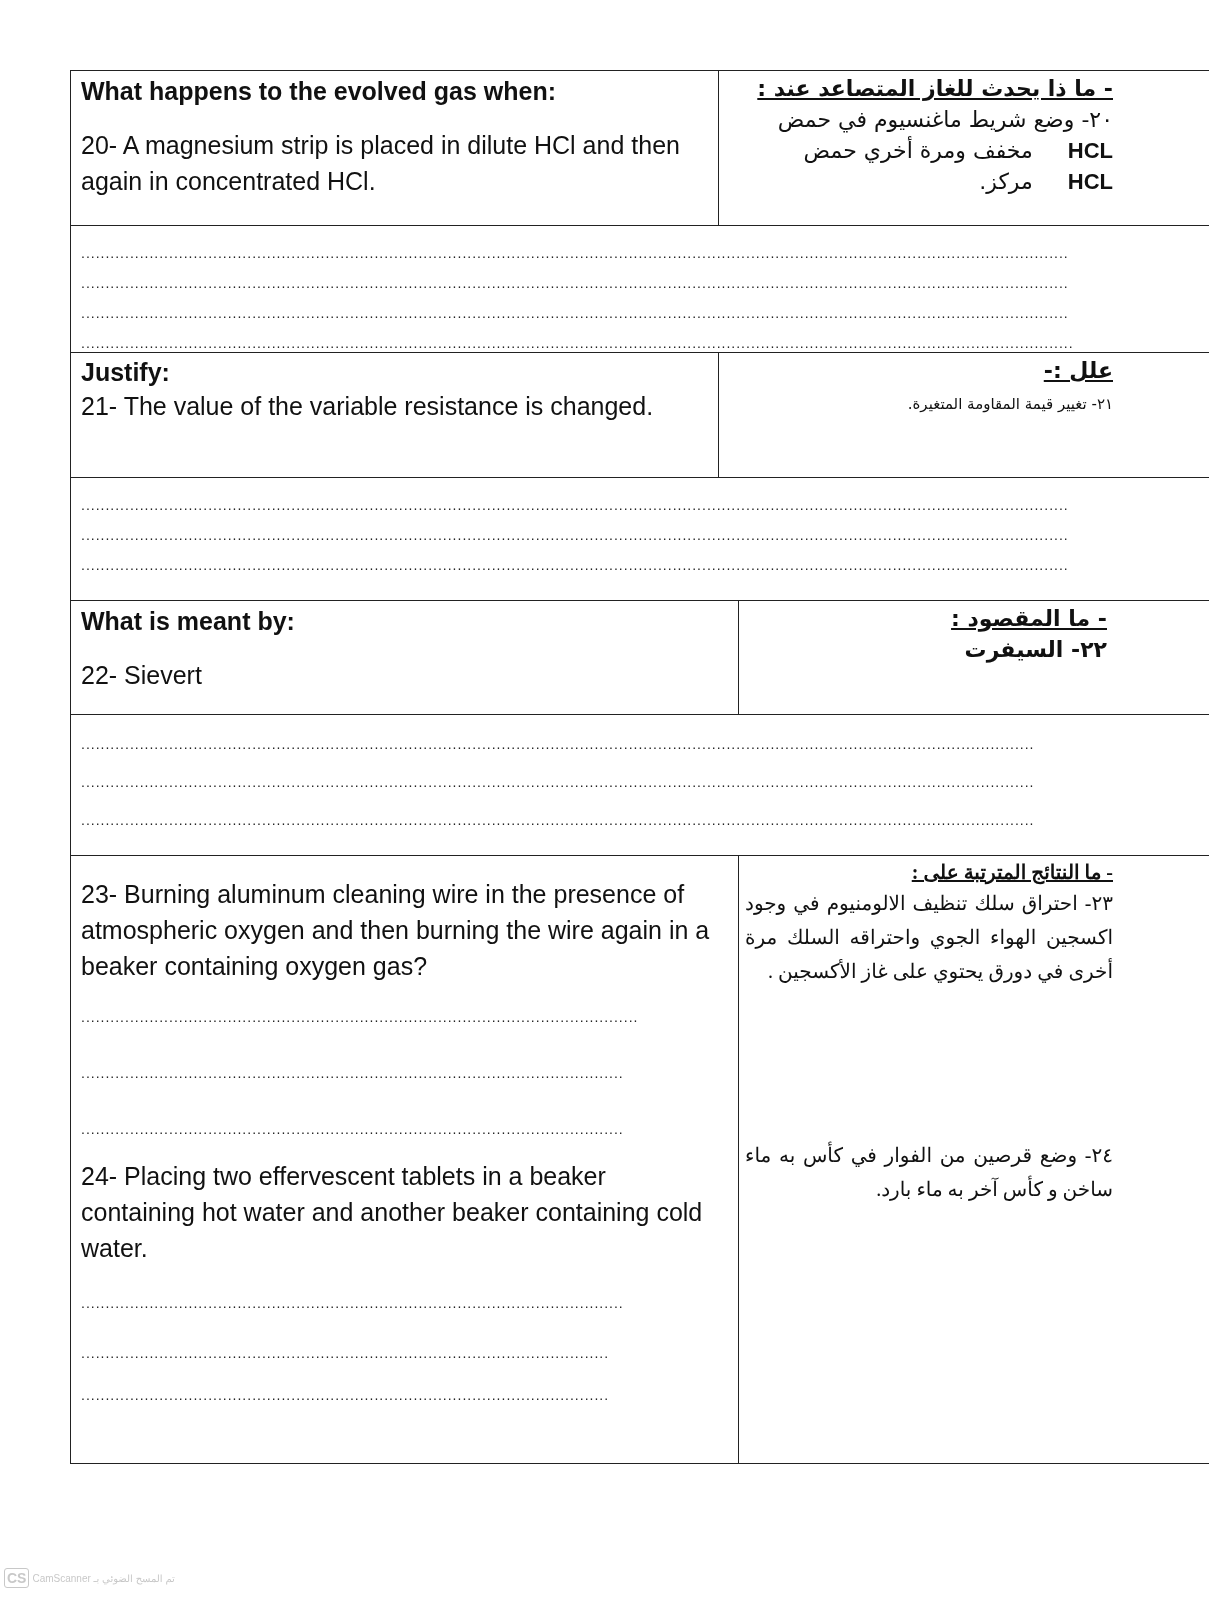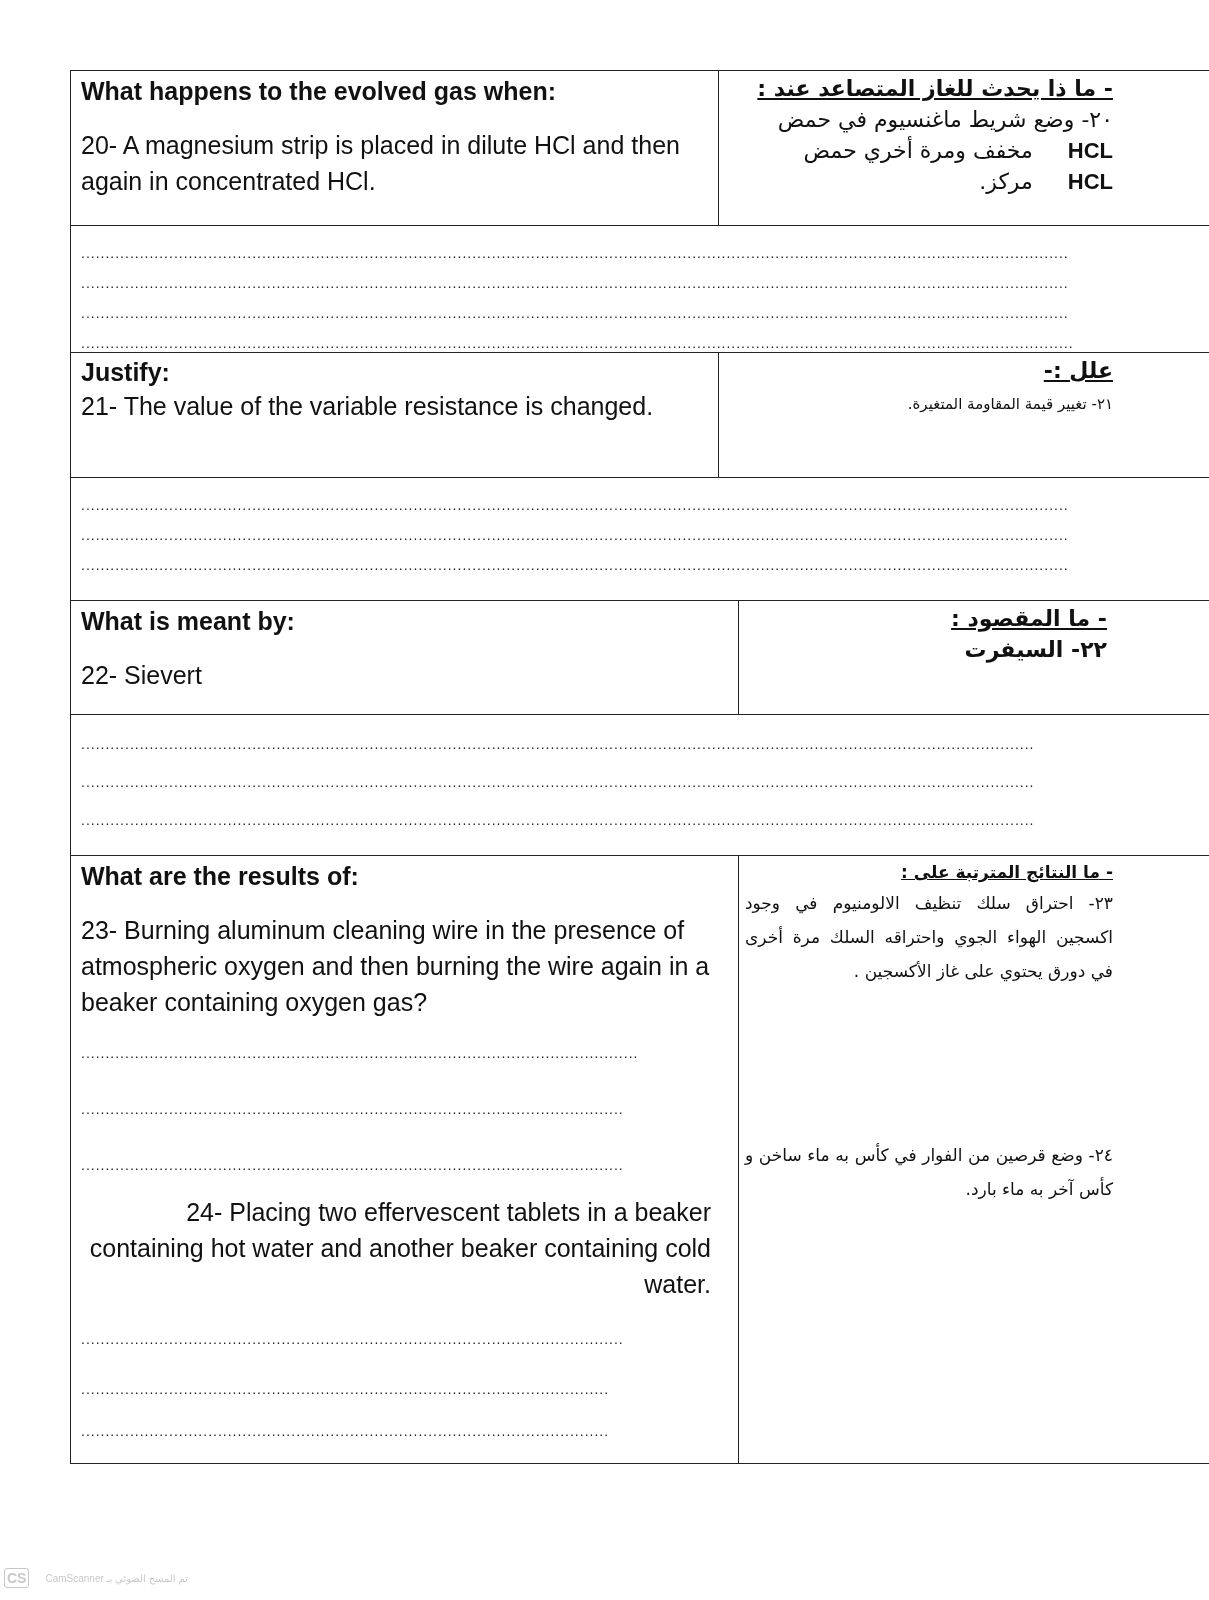--- a/index.html
+++ b/index.html
@@ -7,21 +7,21 @@
     .sheet { position: absolute; left: 70px; top: 70px; width: 1196px; }
     .row { display: flex; border: 1.5px solid #222; border-bottom: none; box-sizing: border-box; }
     .row.last { border-bottom: 1.5px solid #222; }
     .cell-en { box-sizing: border-box; padding: 2px 10px; font-family: "Liberation Sans", sans-serif; font-size: 25px; line-height: 36px; }
     .cell-ar { box-sizing: border-box; padding: 2px 4px 2px 6px; border-left: 1.5px solid #222; direction: rtl; text-align: right; font-family: "DejaVu Sans", sans-serif; font-size: 22px; line-height: 31px; }
     .heading-en { font-weight: bold; display: block; }
     .heading-ar { font-weight: bold; text-decoration: underline; display: block; }
     .answer { box-sizing: border-box; border: 1.5px solid #222; border-bottom: none; padding: 8px 10px; }
     .dots { font-family: "Liberation Sans", sans-serif; font-size: 14px; letter-spacing: 1px; overflow: hidden; white-space: nowrap; color: #222; height: 30px; line-height: 30px; }
     .bold-inline { font-weight: bold; font-family: "Liberation Sans", sans-serif; margin-left: 28px; }
-    .watermark { position: absolute; left: 4px; top: 1568px; display: flex; align-items: center; gap: 16px; color: #c8c8c8; font-family: "Liberation Sans", sans-serif; font-size: 10px; }
+    .watermark { position: absolute; left: 4px; top: 1568px; display: flex; align-items: center; gap: 3px; color: #c8c8c8; font-family: "Liberation Sans", sans-serif; font-size: 10px; }
     .cs-box { border: 1.5px solid #c8c8c8; border-radius: 3px; font-weight: bold; font-size: 14px; padding: 0 2px; line-height: 18px; }
   </style>
 </head>
 <body>
 
 <div class="sheet">
 
   <div class="row" style="height:155px;">
     <div class="cell-en" style="width:647px;">
       <span class="heading-en">What happens to the evolved gas when:</span>
@@ -69,35 +69,34 @@
     </div>
   </div>
   <div class="answer" style="height:141px; padding-top:14px;">
     <div class="dots" style="height:38px;">...................................................................................................................................................................................................</div>
     <div class="dots" style="height:38px;">...................................................................................................................................................................................................</div>
     <div class="dots" style="height:38px;">...................................................................................................................................................................................................</div>
   </div>
 
   <div class="row last" style="height:609px;">
     <div class="cell-en" style="width:667px;">
-      <span class="heading-en">What are the results of:</span>
       <div style="height:18px"></div>
       <div style="width:630px;">23- Burning aluminum cleaning wire in the presence of atmospheric oxygen and then burning the wire again in a beaker containing oxygen gas?</div>
       <div style="height:18px"></div>
       <div class="dots" style="height:56px;">..................................................................................................................</div>
       <div class="dots" style="height:56px;">...............................................................................................................</div>
       <div class="dots" style="height:40px;">...............................................................................................................</div>
       <div style="height:4px"></div>
-      <div style="width:630px;text-align:right;">24- Placing two effervescent tablets in a beaker containing hot water and another beaker containing cold water.</div>
+      <div style="width:630px;">24- Placing two effervescent tablets in a beaker containing hot water and another beaker containing cold water.</div>
       <div style="height:22px"></div>
       <div class="dots" style="height:50px;">...............................................................................................................</div>
       <div class="dots" style="height:42px;">............................................................................................................</div>
       <div class="dots" style="height:40px;">............................................................................................................</div>
     </div>
-    <div class="cell-ar" style="width:379px; font-size:17px; line-height:34px;">
+    <div class="cell-ar" style="width:379px; font-size:20px; line-height:34px;font-family:Liberation Serif, serif;">
       <span class="heading-ar" style="line-height:28px;">- ما النتائج المترتبة على :</span>
       <div style="text-align:justify;">٢٣- احتراق سلك تنظيف الالومنيوم في وجود اكسجين الهواء الجوي واحتراقه السلك مرة أخرى في دورق يحتوي على غاز الأكسجين .</div>
       <div style="height:150px"></div>
       <div style="text-align:justify;">٢٤- وضع قرصين من الفوار في كأس به ماء ساخن و كأس آخر به ماء بارد.</div>
     </div>
   </div>
 </div>
 
 <div class="watermark">
   <span class="cs-box">CS</span>

